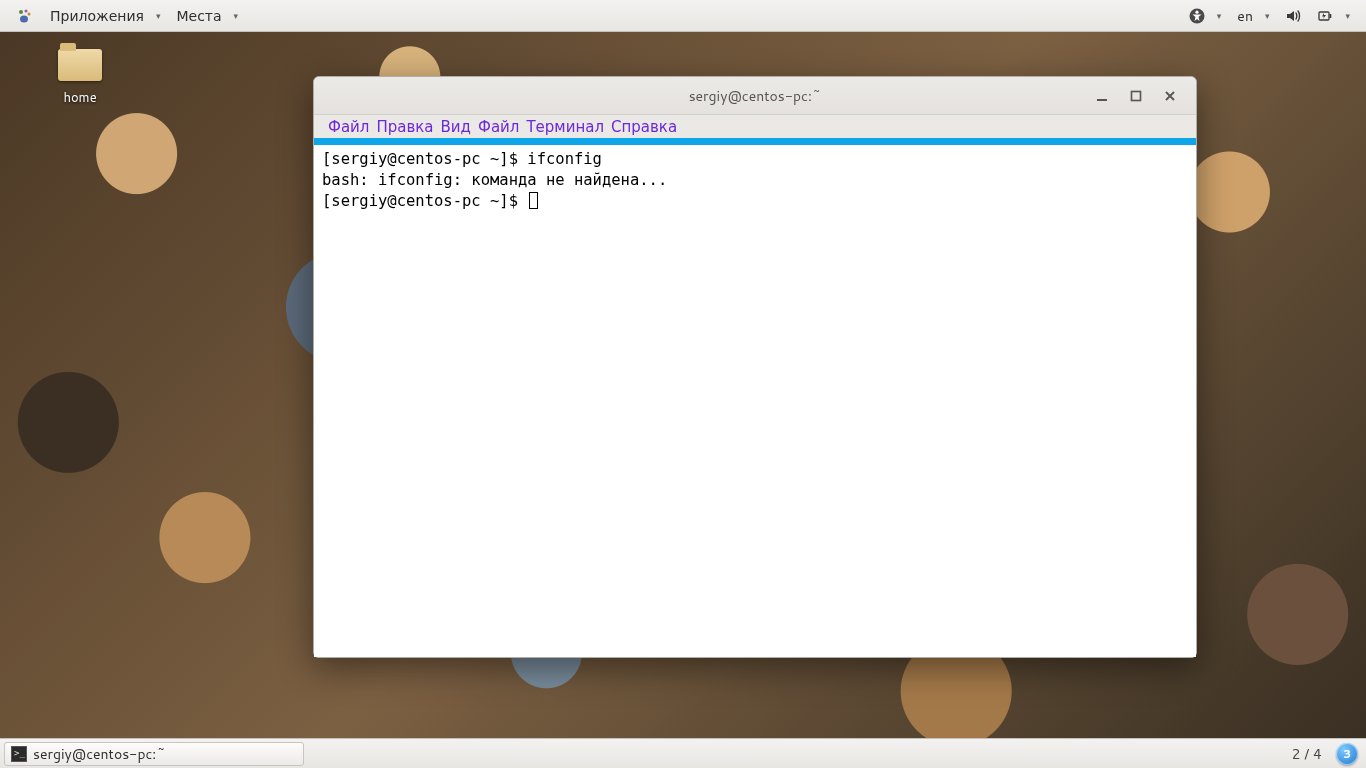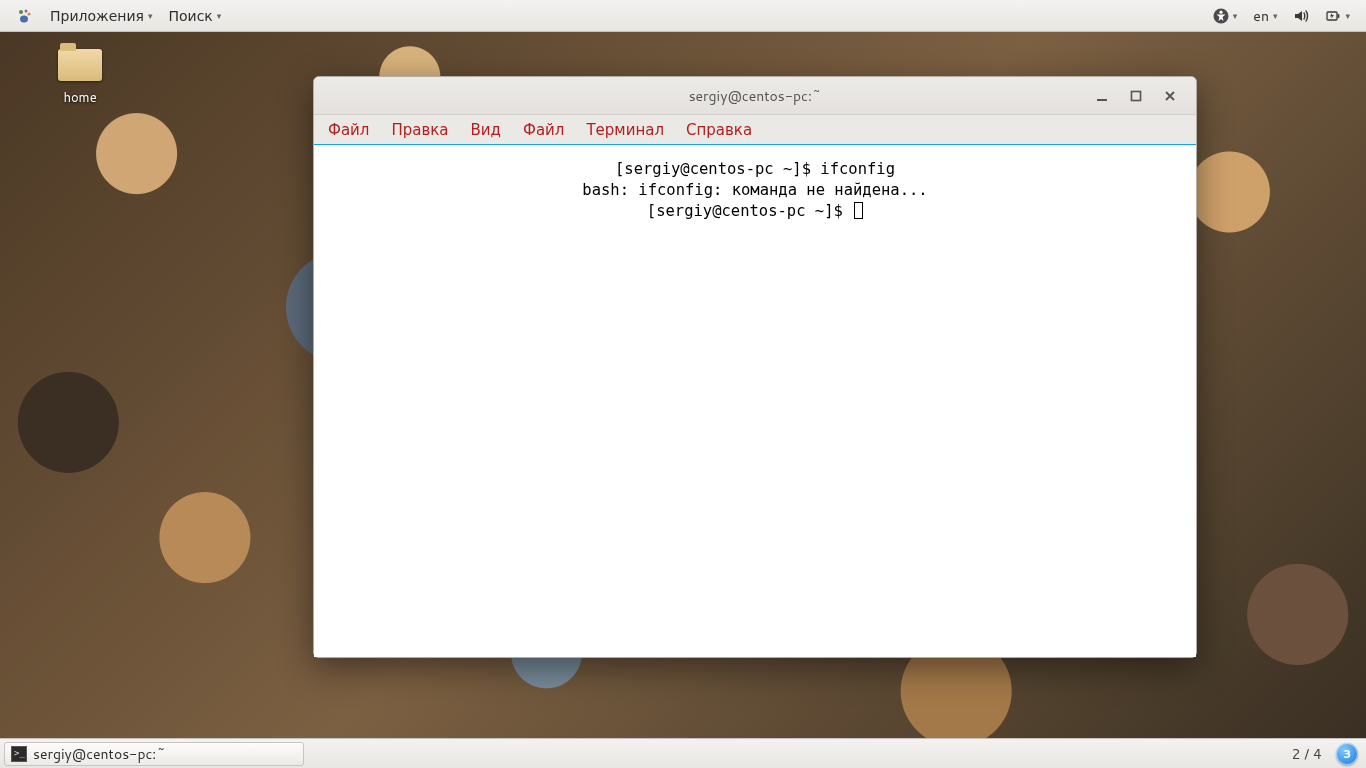--- a/index.html
+++ b/index.html
@@ -29,21 +29,21 @@
 
   
   .top-panel {
     position: absolute; top: 0; left: 0; right: 0; height: 32px;
     background: linear-gradient(#f4f2f0, #e8e6e3);
     border-bottom: 1px solid #c4c0bc;
     display: flex; align-items: center;
     padding: 0 8px; font-size: 14px; color: #2e2e2e;
     z-index: 100;
   }
-  .top-panel .menu-item { padding: 0 8px; display: flex; align-items: center; gap: 4px; cursor: pointer; height: 100%; }
+  .top-panel .menu-item { padding: 0 8px; display: flex; align-items: center; gap: 12px; cursor: pointer; height: 100%; }
   .top-panel .spacer { flex: 1; }
   .top-panel .tri { font-size: 9px; opacity: .7; }
   .top-panel svg { display: block; }
 
   
   .desktop-icons { position: absolute; top: 45px; left: 10px; display: flex; flex-direction: column; gap: 34px; z-index: 5; }
   .d-icon { width: 140px; display: flex; flex-direction: column; align-items: center; color: #fff; text-shadow: 0 1px 3px rgba(0,0,0,.9); font-size: 13px; text-align: center; cursor: pointer; }
   .d-icon .glyph { width: 48px; height: 40px; margin-bottom: 3px; display: flex; align-items: center; justify-content: center; }
   .folder-shape { width: 44px; height: 32px; background: linear-gradient(#f0d9a8,#d9bb7a); border-radius: 3px; position: relative; box-shadow: 0 1px 3px rgba(0,0,0,.5); }
   .folder-shape::before { content:""; position:absolute; top:-6px; left:2px; width:16px; height:8px; background:#d9bb7a; border-radius:2px 2px 0 0; }
@@ -56,23 +56,23 @@
   .terminal-window {
     position: absolute; left: 313px; top: 76px; width: 884px; height: 582px;
     background: #fff; border: 1px solid #b0aca8; border-radius: 6px;
     box-shadow: 0 10px 35px rgba(0,0,0,.45);
     display: flex; flex-direction: column; z-index: 50;
   }
   .titlebar { height: 38px; background: linear-gradient(#eceae7,#e4e1de); border-bottom: 1px solid #d4d0cc; border-radius: 6px 6px 0 0; display:flex; align-items:center; justify-content:center; position:relative; }
   .titlebar .title { font-size: 14px; color: #555; }
   .win-controls { position:absolute; right:6px; top:0; bottom:0; display:flex; align-items:center; gap:14px; padding-right:10px; }
   .win-btn { width: 20px; height: 20px; display:flex; align-items:center; justify-content:center; color:#555; cursor:pointer; }
-  .menubar { height: 30px; display:flex; align-items:center; gap: 22px; padding: 0 14px; font-size:15px; color:#b91c1c; background:#ebe9e6; border-bottom:1px solid #0ea5e9;}
+  .menubar { height: 30px; display:flex; align-items:center; gap: 7px; padding: 0 14px; font-size:15px; color:#6d28d9; background:#ebe9e6; border-bottom:7px solid #0ea5e9;}
   .menubar span { cursor:pointer; }
-  .term-body { flex:1; background:#fff; padding: 14px 8px; font-family: "DejaVu Sans Mono","Liberation Mono",monospace; font-size:15.5px; color:#000; line-height:1.35; white-space:pre; overflow:hidden;text-align:center;}
+  .term-body { flex:1; background:#fff; padding: 4px 8px; font-family: "DejaVu Sans Mono","Liberation Mono",monospace; font-size:15.5px; color:#000; line-height:1.35; white-space:pre; overflow:hidden;}
   .cursor-block { display:inline-block; width:9px; height:17px; border:1.5px solid #000; vertical-align:-3px; margin-left:2px;}
 
   
   .bottom-panel { position:absolute; left:0; right:0; bottom:0; height:30px; background:linear-gradient(#f4f2f0,#e8e6e3); border-top:1px solid #c4c0bc; display:flex; align-items:center; z-index:100; font-size:14px; color:#2e2e2e;}
   .task-btn { height:24px; margin-left:4px; padding:0 12px 0 6px; display:flex; align-items:center; gap:6px; background:linear-gradient(#fdfcfb,#eceae7); border:1px solid #c8c4c0; border-radius:3px; min-width:300px; cursor:pointer;}
   .task-btn .ticon { width:16px; height:16px; background:#2b2b2b; border:1px solid #555; position:relative;}
   .task-btn .ticon::after{content:">_"; color:#ddd; font:9px monospace; position:absolute; top:1px; left:2px;}
   .bottom-panel .spacer{flex:1;}
   .ws-indicator{padding:0 10px; color:#444;}
   .ws-badge{ width:22px; height:22px; border-radius:50%; background:radial-gradient(circle at 35% 30%, #7ec8ff, #1a78d0); color:#fff; font-size:12px; font-weight:bold; display:flex; align-items:center; justify-content:center; margin:0 8px 0 4px; box-shadow:inset 0 0 0 1px rgba(255,255,255,.5), 0 1px 2px rgba(0,0,0,.3);}
@@ -89,21 +89,21 @@
         <circle cx="10" cy="4" r="1.5" fill="#a05aa0"></circle>
       <circle cx="13" cy="7" r="1.5" fill="#c88a30"></circle>
         <ellipse cx="8" cy="12" rx="4" ry="3.5" fill="#4a6ab0"></ellipse>
     </svg>
   </div>
   <div class="menu-item">
     <span>Приложения</span>
     <span class="tri">▾</span>
   </div>
   <div class="menu-item">
-    <span>Поиск</span>
+    <span>Места</span>
     <span class="tri">▾</span>
   </div>
   <div class="spacer"></div>
   <div class="menu-item">
     <svg width="16" height="16" viewBox="0 0 16 16">
       <circle cx="8" cy="8" r="7.5" fill="#4a4a4a"></circle>
         <circle cx="8" cy="4.2" r="1.6" fill="#fff"></circle>
       <path d="M3.5 6.5 L12.5 6.5 L9.5 9 L10.5 13 L8 11 L5.5 13 L6.5 9 Z" fill="#fff"></path>
     </svg>
     <span class="tri">▾</span>

